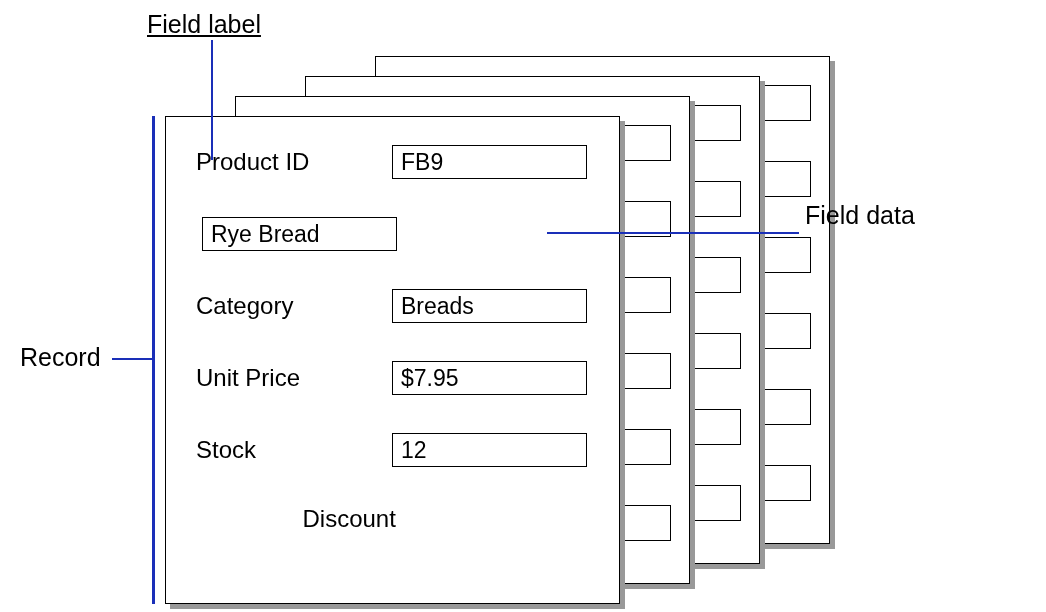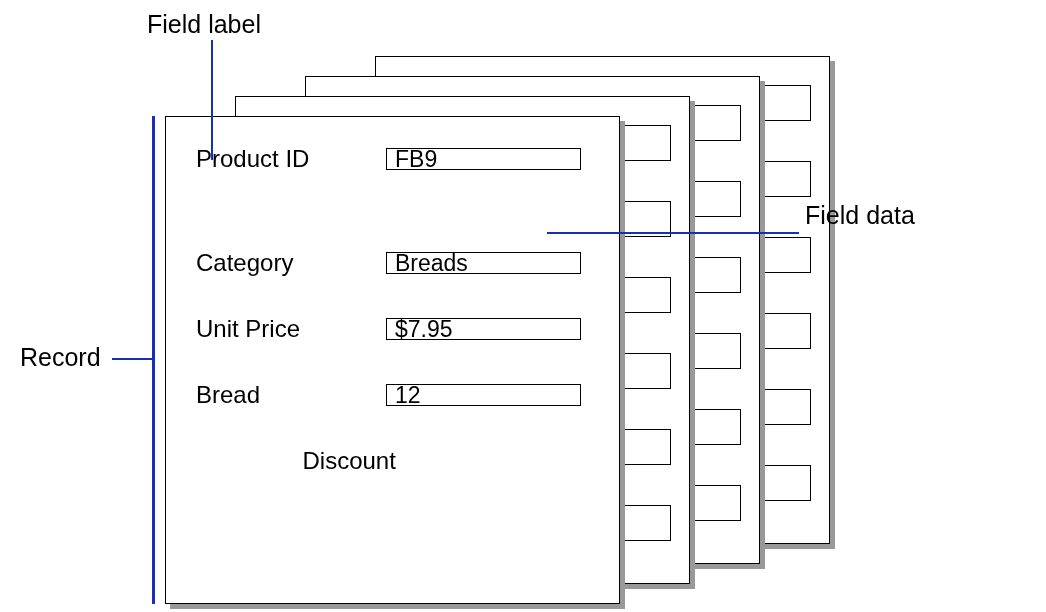--- a/index.html
+++ b/index.html
@@ -77,39 +77,41 @@
       margin-bottom: 0;
       justify-content: center;
     }
     .flabel {
       width: 190px;
       font-size: 24px;
       color: #000;
     }
     .fdata {
       width: 195px;
-      height: 22px;
+      height: 34px;
       border: 1.5px solid #000;
       background: #fff;
       font-size: 23px;
       padding: 4px 8px;
       color: #000;
       display: flex;
       align-items: center;
+      margin-left: 6px;
     }
     
     .anno {
       position: absolute;
       font-size: 25px;
       color: #000;
       white-space: nowrap;
     }
     .anno.field-label {
       left: 147px;
       top: 10px;
+      text-decoration: underline;
     }
     .anno.field-data {
       left: 805px;
       top: 201px;
     }
     .anno.record {
       left: 20px;
       top: 343px;
     }
     
@@ -185,34 +187,35 @@
   </div>
 
   <div class="card front">
 
     <div class="row">
       <div class="flabel">Product ID</div>
       <div class="fdata">FB9</div>
     </div>
 
     <div class="row">
+      <div class="fdata">Rye Bread</div>
     </div>
 
     <div class="row">
       <div class="flabel">Category</div>
       <div class="fdata">Breads</div>
     </div>
 
     <div class="row">
       <div class="flabel">Unit Price</div>
       <div class="fdata">$7.95</div>
     </div>
 
     <div class="row">
-      <div class="flabel">Bread</div>
+      <div class="flabel">Stock</div>
       <div class="fdata">12</div>
     </div>
 
     <div class="row">
       <div class="flabel">Discount</div>
     </div>
 
   </div>
 
   <div class="line fl-vert"></div>

